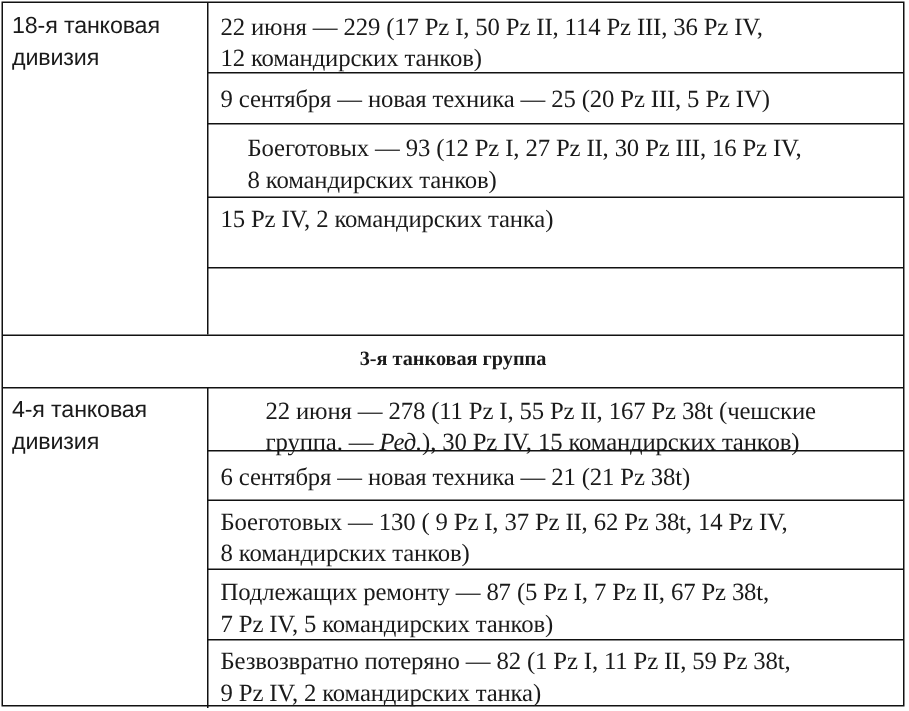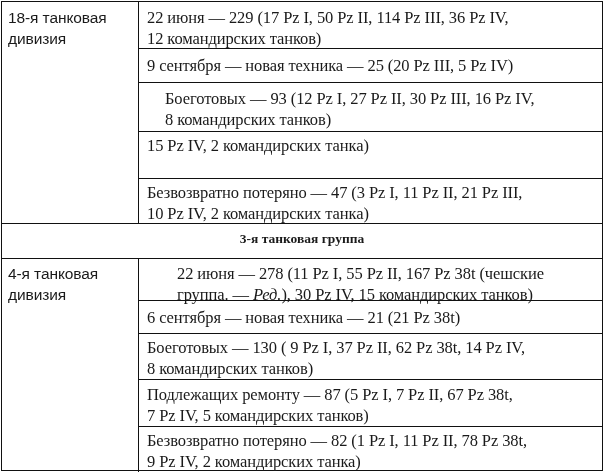--- a/index.html
+++ b/index.html
@@ -41,24 +41,20 @@
     <div>Боеготовых — 93 (12 Pz I, 27 Pz II, 30 Pz III, 16 Pz IV,</div>
     <div>8 командирских танков)</div>
   </div>
   <div class="hline" style="top:129px; left:136px;"></div>
 
   <div class="cell" style="left:145px; top:133px;">
     <div>15 Pz IV, 2 командирских танка)</div>
   </div>
   <div class="hline" style="top:176px; left:136px;"></div>
 
-  <div class="cell" style="left:145px; top:180px;">
-    <div>Безвозвратно потеряно — 47 (3 Pz I, 11 Pz II, 21 Pz III,</div>
-    <div>10 Pz IV, 2 командирских танка)</div>
-  </div>
   <div class="hline" style="top:221px;"></div>
 
   <div class="group" style="top:229px;">3-я танковая группа</div>
   <div class="hline" style="top:256px;"></div>
 
   <div class="vline" style="left:136px; top:256px; height:214px;"></div>
   <div class="cell label" style="left:6px; top:261px;">
     <div>4-я танковая</div>
     <div>дивизия</div>
   </div>
@@ -80,16 +76,16 @@
   </div>
   <div class="hline" style="top:377px; left:136px;"></div>
 
   <div class="cell" style="left:145px; top:382px;">
     <div>Подлежащих ремонту — 87 (5 Pz I, 7 Pz II, 67 Pz 38t,</div>
     <div>7 Pz IV, 5 командирских танков)</div>
   </div>
   <div class="hline" style="top:424px; left:136px;"></div>
 
   <div class="cell" style="left:145px; top:428px;">
-    <div>Безвозвратно потеряно — 82 (1 Pz I, 11 Pz II, 78 Pz 38t,</div>
+    <div>Безвозвратно потеряно — 82 (1 Pz I, 11 Pz II, 59 Pz 38t,</div>
     <div>9 Pz IV, 2 командирских танка)</div>
   </div>
 </div>
 
 </body></html>

